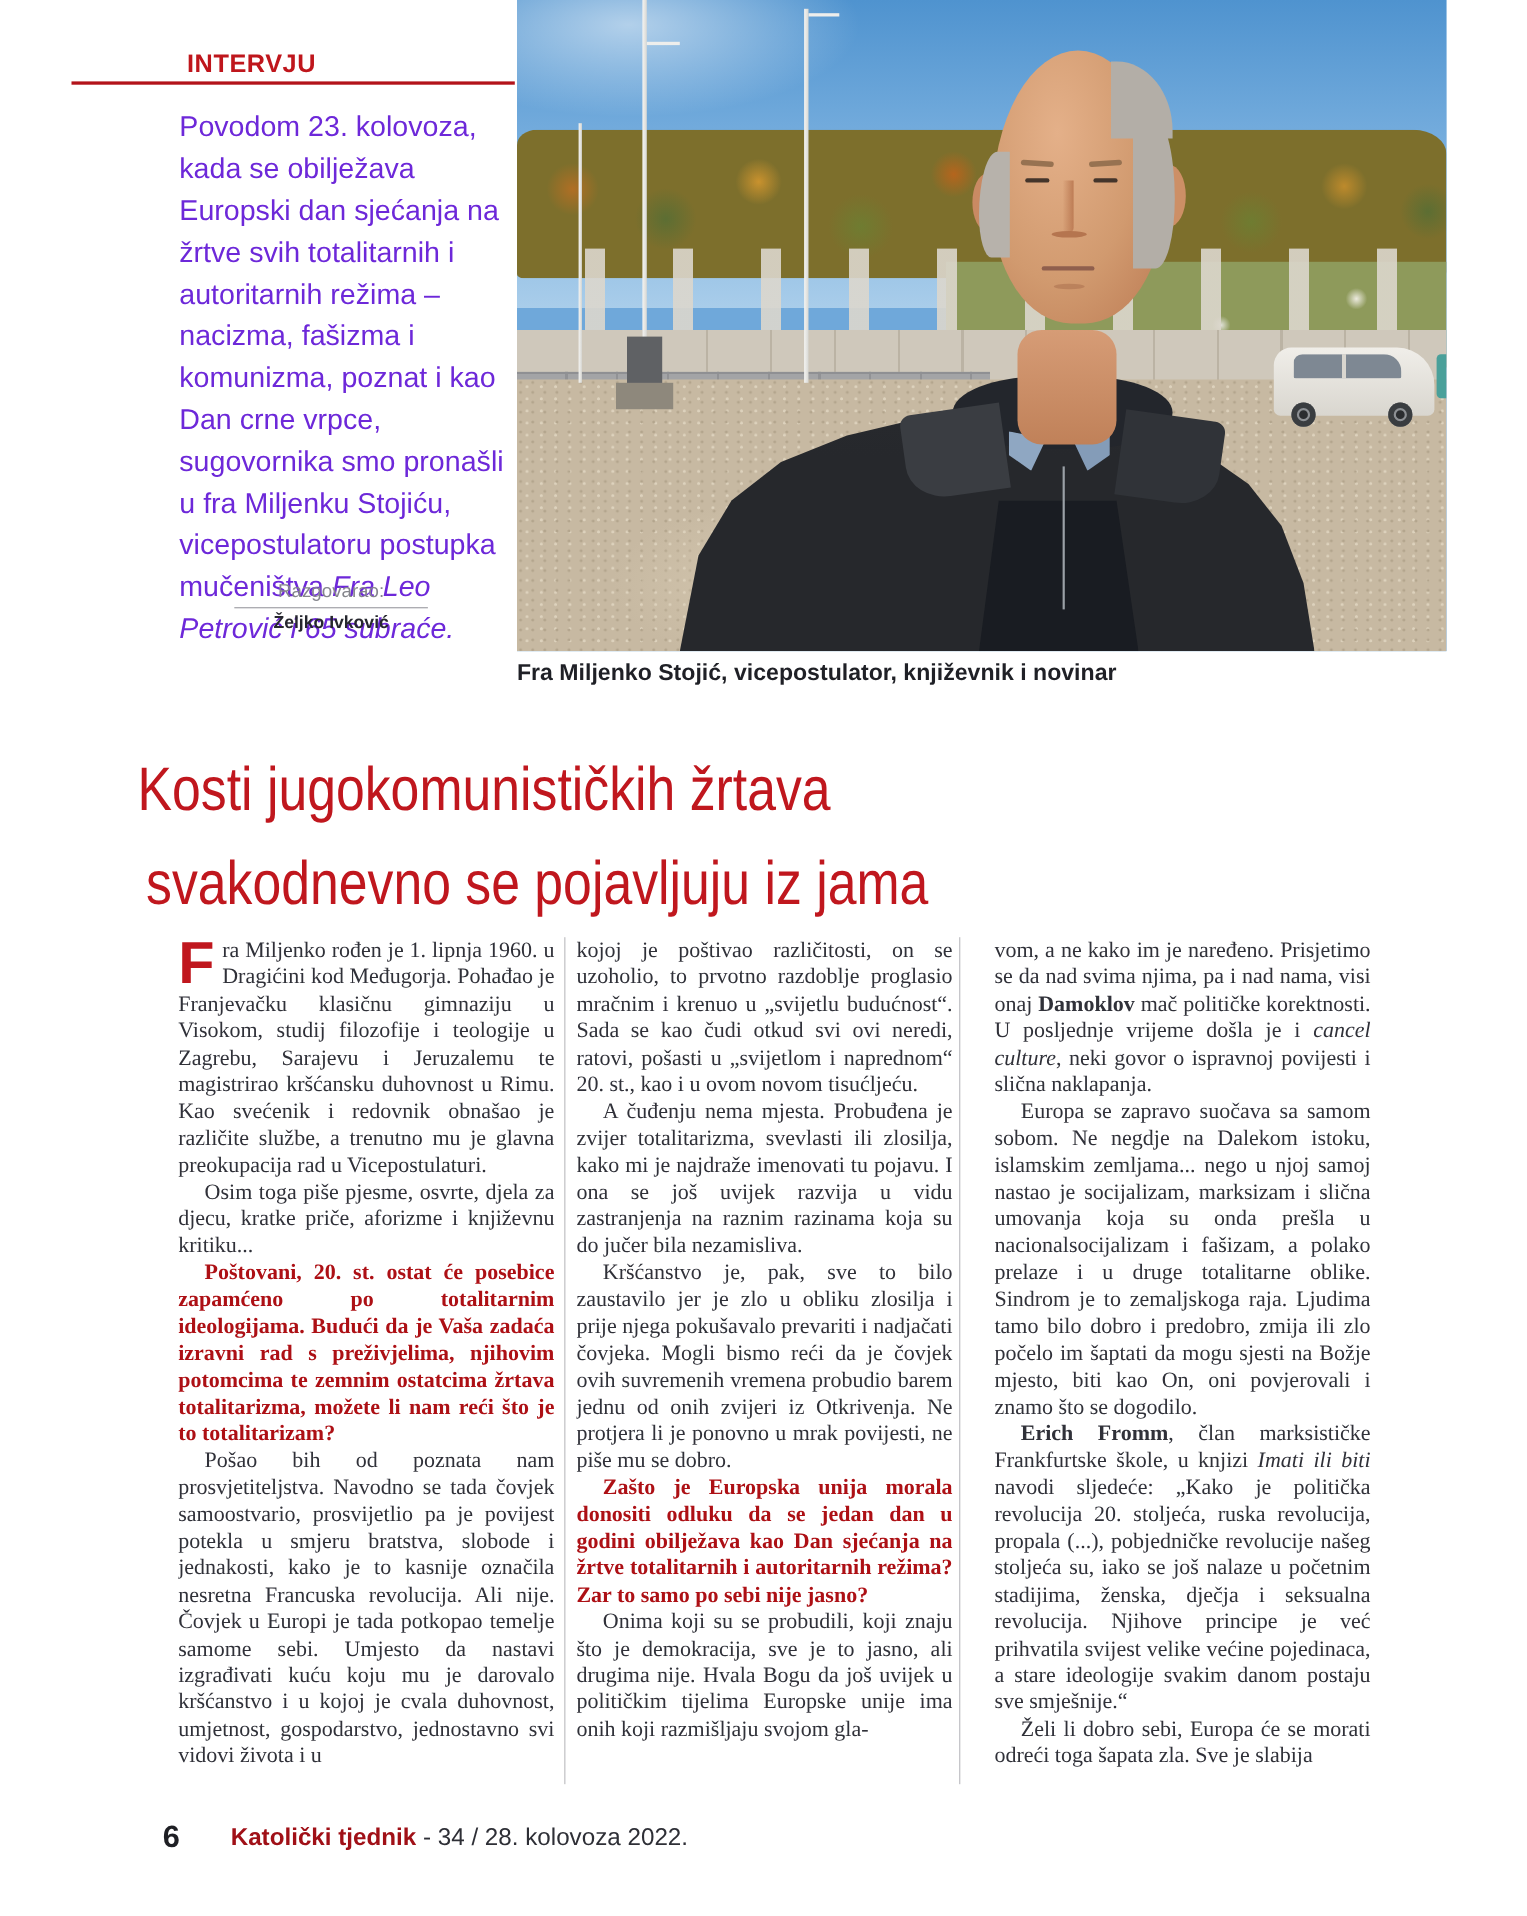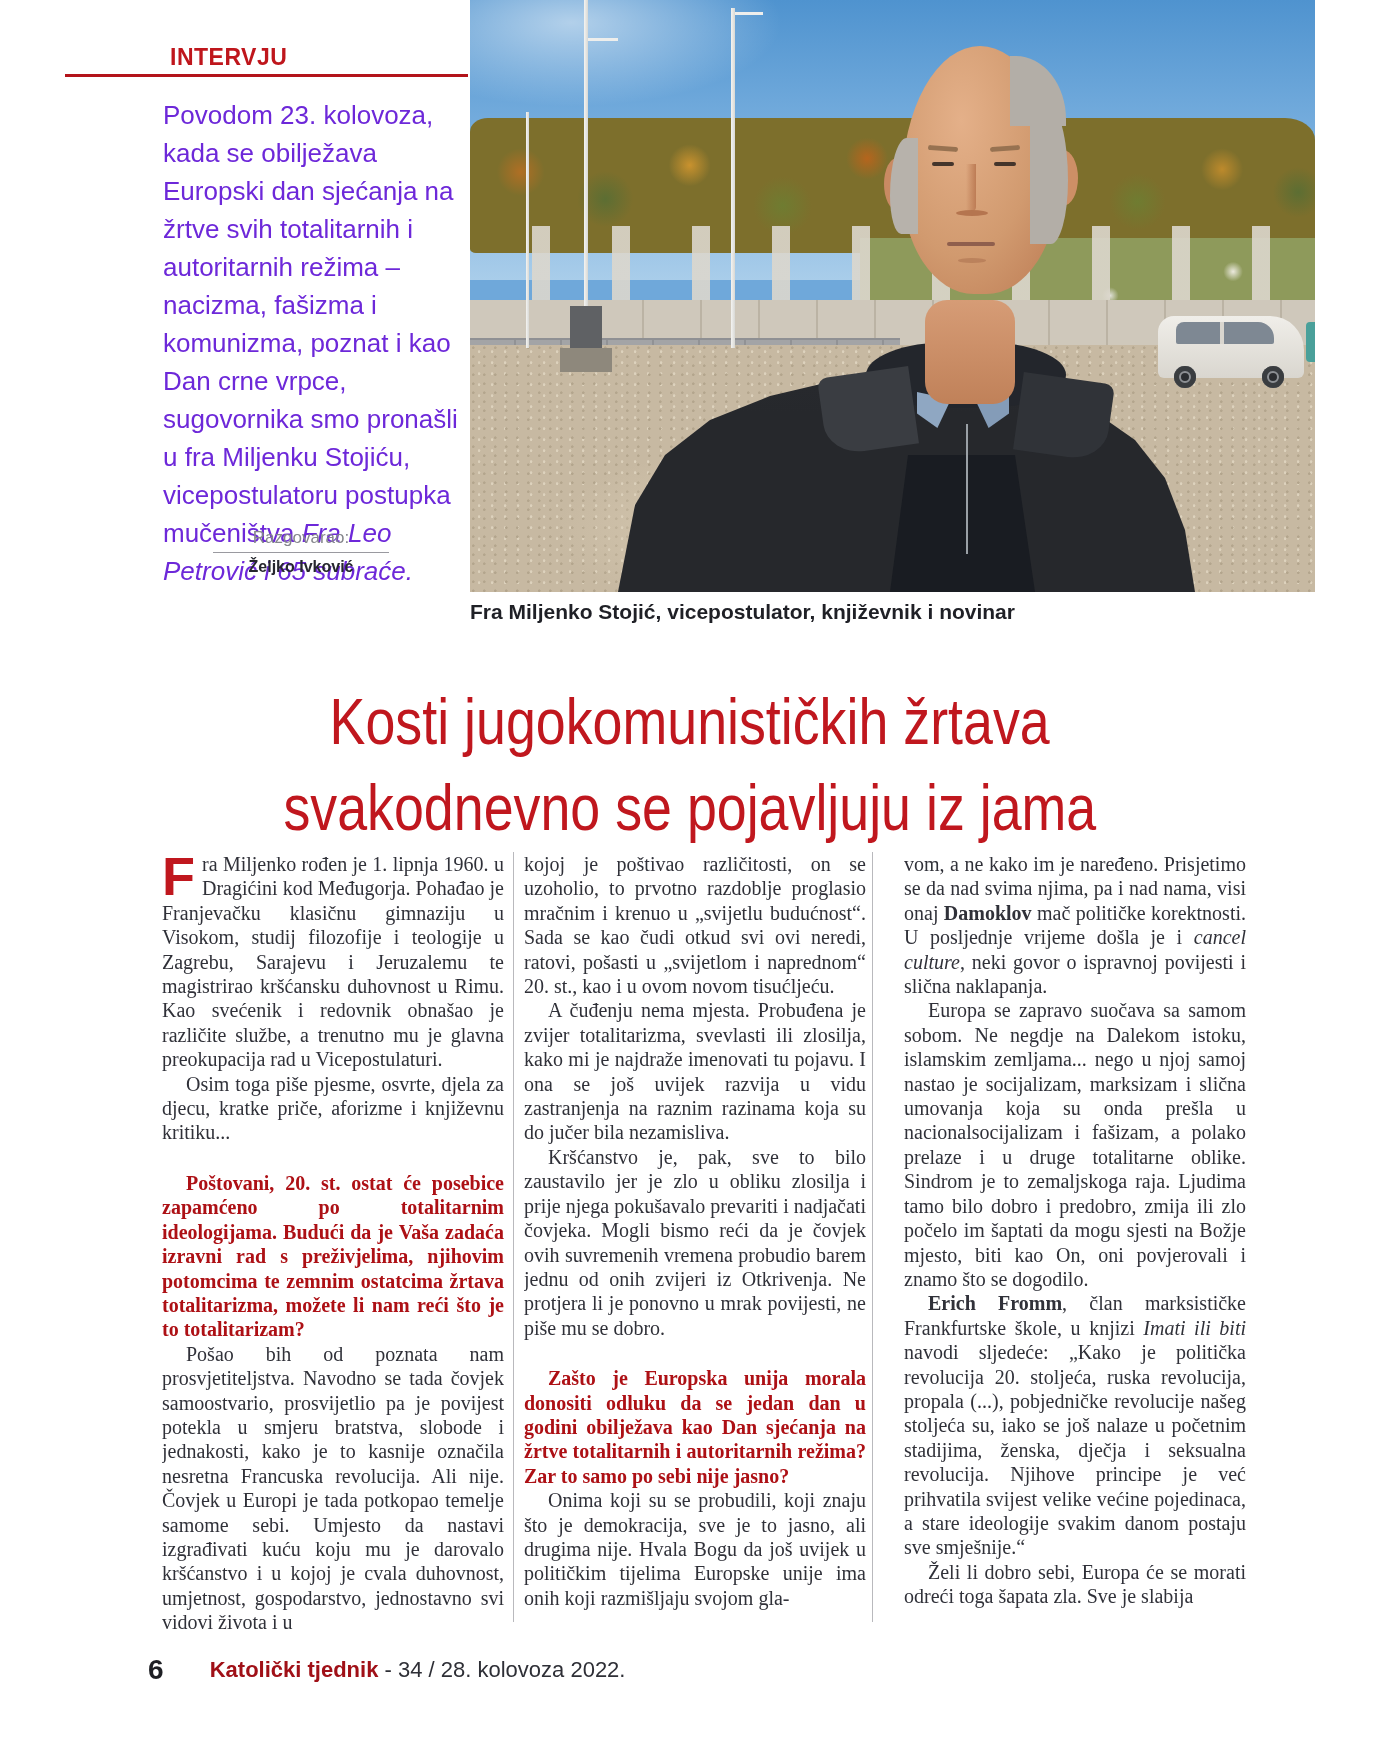--- a/index.html
+++ b/index.html
@@ -112,34 +112,34 @@
   .nose{left:496px;top:164px;width:10px;height:48px;background:linear-gradient(90deg,transparent,#bd7c55);
         border-radius:0 0 6px 6px;}
   .nose-b{left:486px;top:210px;width:32px;height:6px;background:#b5754f;border-radius:50%;}
   .mouth{left:477px;top:242px;width:48px;height:4px;background:#8f5f4d;border-radius:2px;}
   .chin{left:488px;top:258px;width:28px;height:5px;background:rgba(150,90,60,.35);border-radius:50%;}
 
   .caption{position:absolute;left:470px;top:600px;width:845px;font-weight:bold;font-size:21px;
            color:#1f2026;}
 
   
-  .headline{position:absolute;left:65px;top:636px;width:1250px;text-align:center;color:#c0171e;
-            font-size:64px;line-height:86px;font-weight:normal;}
+  .headline{position:absolute;left:65px;top:636px;width:1250px;color:#c0171e;
+            font-size:56px;line-height:86px;font-weight:normal;}
   .headline span{display:inline-block;transform:scaleX(.84);transform-origin:50% 50%;white-space:nowrap;}
 
   
   .columns{position:absolute;left:0;top:852px;width:1388px;height:792px;}
   .col{position:absolute;top:0;width:342px;height:792px;overflow:hidden;
        font-family:"Liberation Serif",serif;font-size:20px;line-height:24.4px;color:#303139;}
   .col1{left:162px;} .col2{left:524px;} .col3{left:884px;margin-left:20px;}
   .col-divider{position:absolute;top:852px;width:1px;height:770px;background:#b9b9bd;}
   .div1{left:513px;} .div2{left:872px;}
   .para{margin:0;text-align:justify;}
   .para.indent{text-indent:24px;}
-  .para.question{color:#ad1015;font-weight:bold;margin-top:26px;}
+  .para.question{color:#ad1015;font-weight:bold;}
   .dropcap{float:left;font-family:"Liberation Sans",sans-serif;font-weight:600;color:#c0171e;
            font-size:54px;line-height:44px;padding:2px 7px 0 0;}
   .run-bold{font-weight:bold;}
   .run-italic{font-style:italic;}
 
   
   .footer{position:absolute;left:148px;top:1654px;font-size:22px;color:#2e2f36;}
   .footer .pagenum{font-weight:bold;font-size:28px;color:#1e1f24;margin-right:40px;vertical-align:-2px;}
   .footer .pub{font-weight:bold;color:#a01017;}
 </style>

